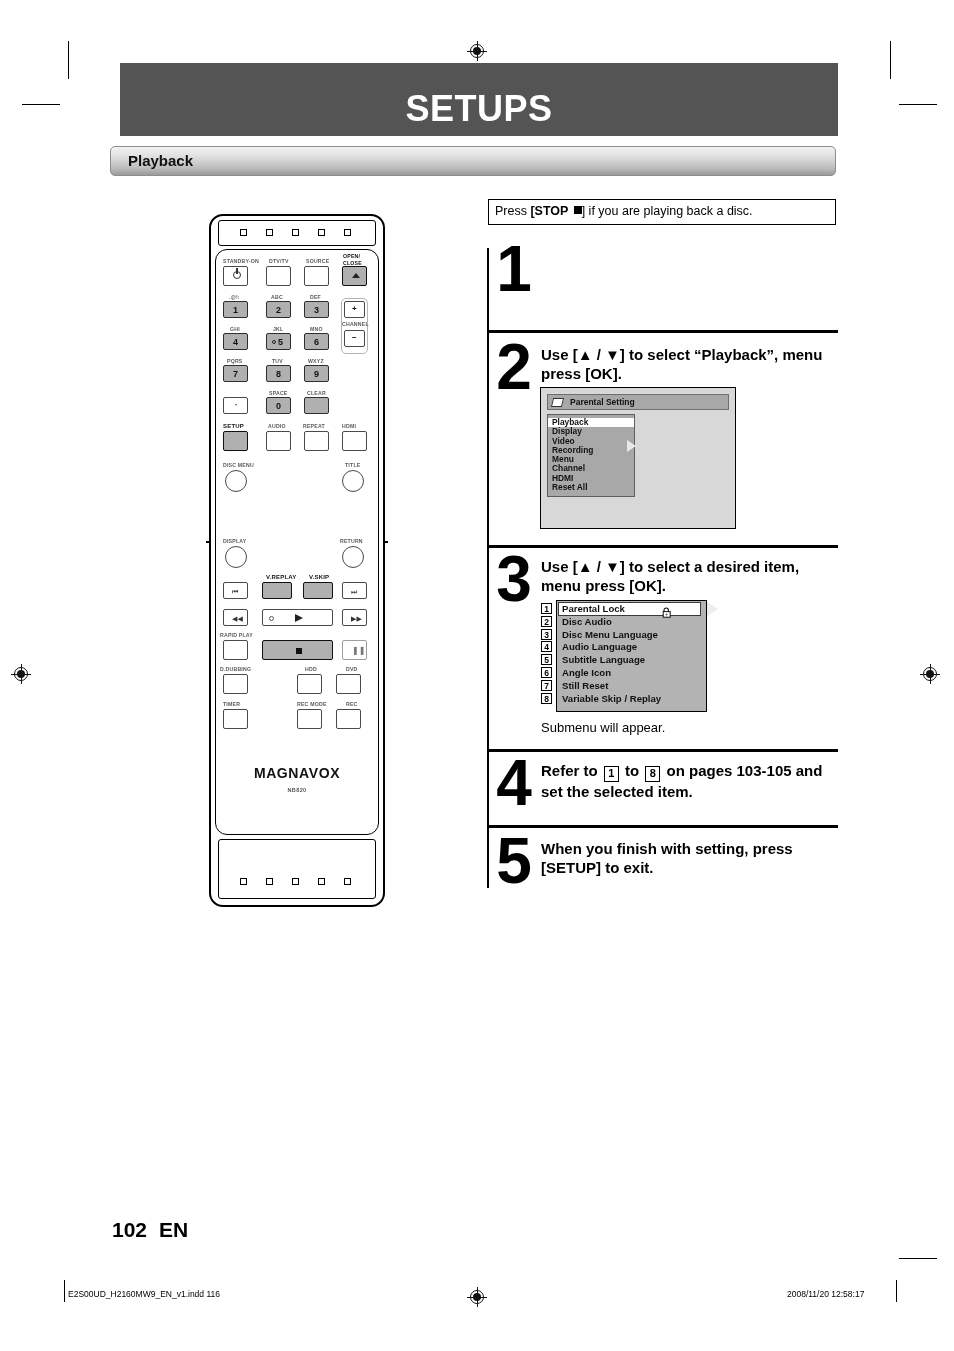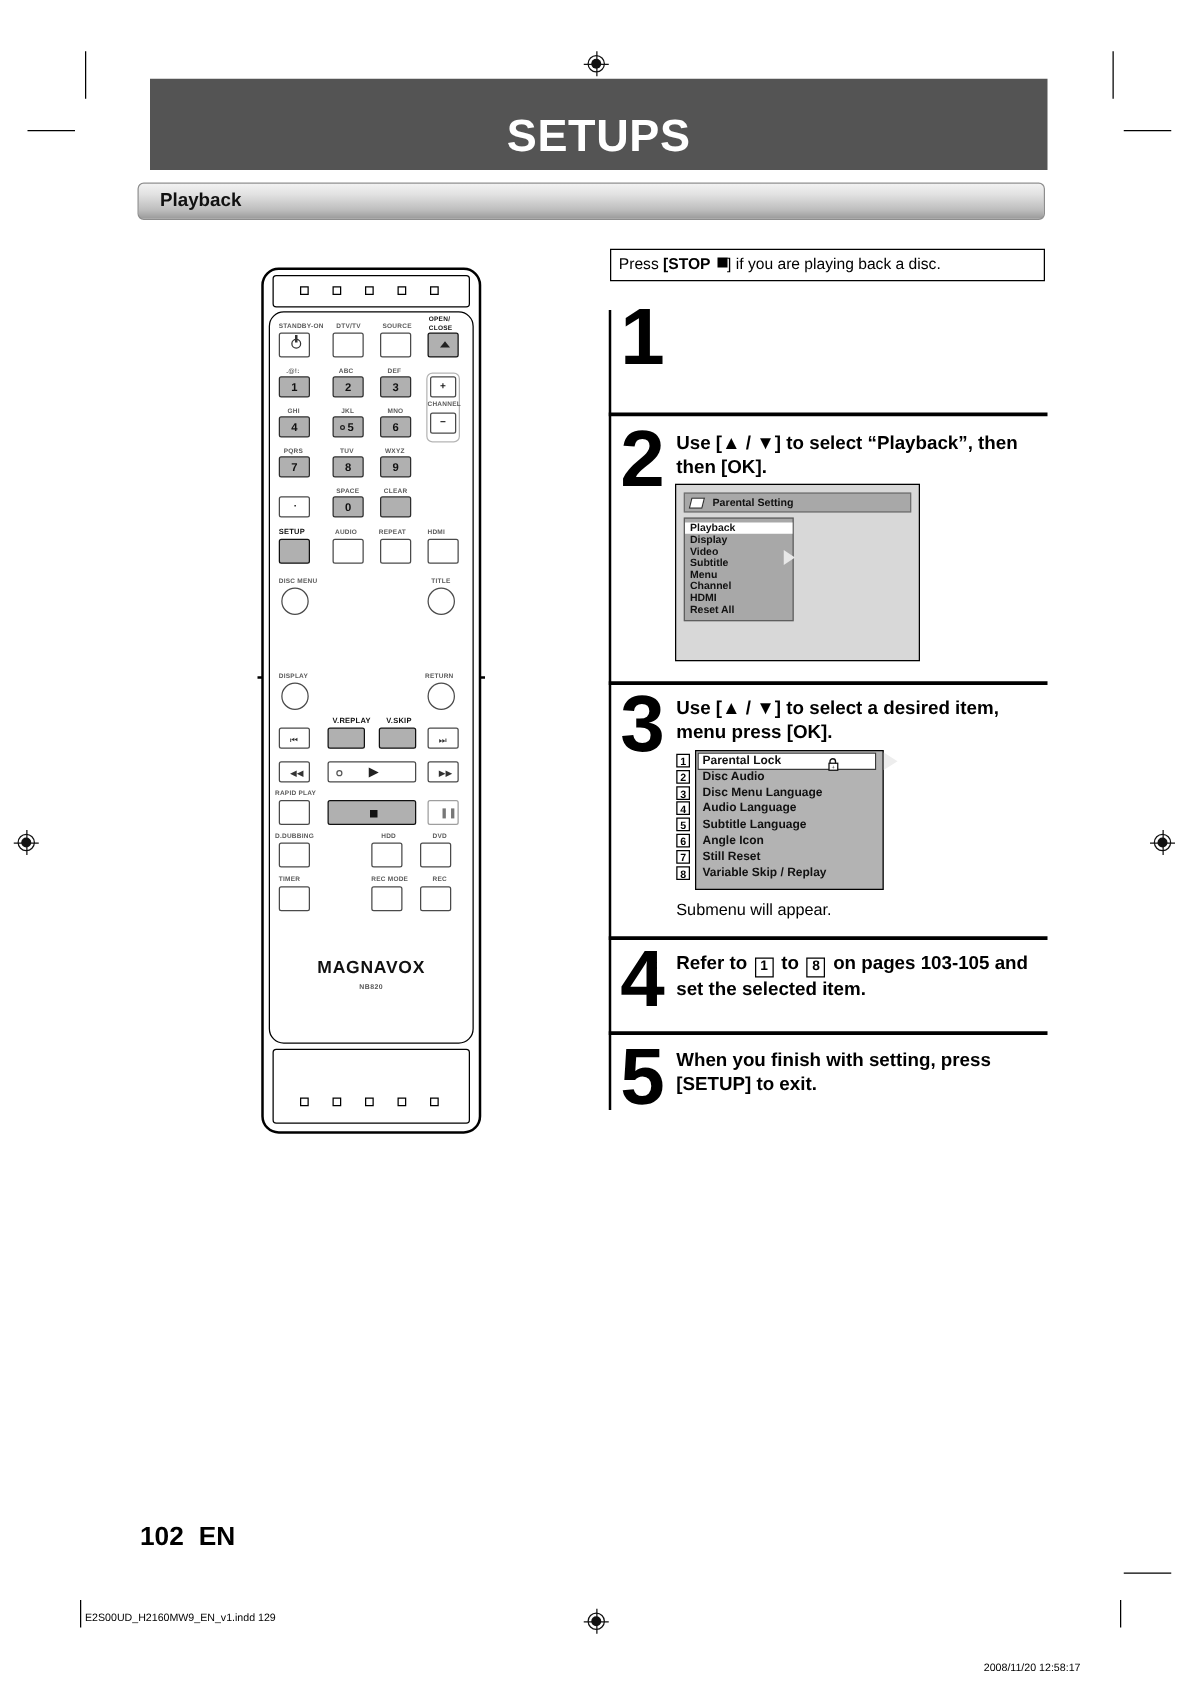--- a/index.html
+++ b/index.html
@@ -168,21 +168,21 @@
   .model{
     position:absolute;left:0;right:0;top:573px;text-align:center;
     font-size:5.5px;font-weight:bold;color:#555;letter-spacing:.4px;
   }
   .side-tick{position:absolute;width:4px;height:2px;background:#000;}
 
   
   .pagenum{position:absolute;left:112px;top:1218px;font-size:21px;font-weight:bold;}
   .pagenum .en{margin-left:12px;}
   .foot-l{position:absolute;left:68px;top:1289px;font-size:8.5px;color:#000;}
-  .foot-r{position:absolute;left:787px;top:1289px;font-size:8.5px;color:#000;margin-top:40px;}
+  .foot-r{position:absolute;left:787px;top:1289px;font-size:8.5px;color:#000;}
   .foot-bar{position:absolute;background:#000;width:1px;height:22px;}
 </style>
 </head>
 <body>
 
 <div class="regmark" style="left:467px;top:41px;">
     <i class="h"></i>
     <i class="v"></i>
   </div>
 <div class="regmark" style="left:11px;top:664px;">
@@ -387,35 +387,35 @@
 <div class="step" style="top:241px;">
   <div class="num">1</div>
   <div class="body">
   </div>
 </div>
 <div class="rule" style="top:330px;"></div>
 
 <div class="step" style="top:339px;">
   <div class="num">2</div>
   <div class="body">
-    <div class="head">Use [▲ / ▼] to select “Playback”, then then [OK].</div>
+    <div class="head">Use [▲ / ▼] to select “Playback”, menu press [OK].</div>
   </div>
 </div>
 
 <div class="osd" style="left:540px;top:387px;width:196px;height:142px;">
   <div class="bar">
     <div class="ico"></div>
     <div class="lbl2 lblttl" style="position:absolute;left:22px;top:1.5px;font-size:8.5px;font-weight:bold;color:#111;">Parental Setting</div>
   </div>
   <div class="menu" id="osd-gs-list">
     <div class="arrow"></div>
   <div class="row sel">Playback</div>
       <div class="row">Display</div>
       <div class="row">Video</div>
-      <div class="row">Subtitle</div>
+      <div class="row">Recording</div>
       <div class="row">Menu</div>
       <div class="row">Channel</div>
       <div class="row">HDMI</div>
       <div class="row">Reset All</div>
     </div>
 </div>
 <div class="rule" style="top:545px;"></div>
 
 <div class="step" style="top:551px;">
   <div class="num">3</div>
@@ -480,15 +480,15 @@
   <div class="num">5</div>
   <div class="body">
     <div class="head">When you finish with setting, press [SETUP] to exit.</div>
   </div>
 </div>
 
 <div class="pagenum">
   <span>102</span><span class="en">EN</span>
 </div>
 <div class="foot-bar" style="left:64px;top:1280px;"></div>
-<div class="foot-l">E2S00UD_H2160MW9_EN_v1.indd   129</div>
+<div class="foot-l">E2S00UD_H2160MW9_EN_v1.indd   116</div>
 <div class="foot-r">2008/11/20   12:58:17</div>
 <div class="foot-bar" style="left:896px;top:1280px;"></div>
 
 </body></html>

